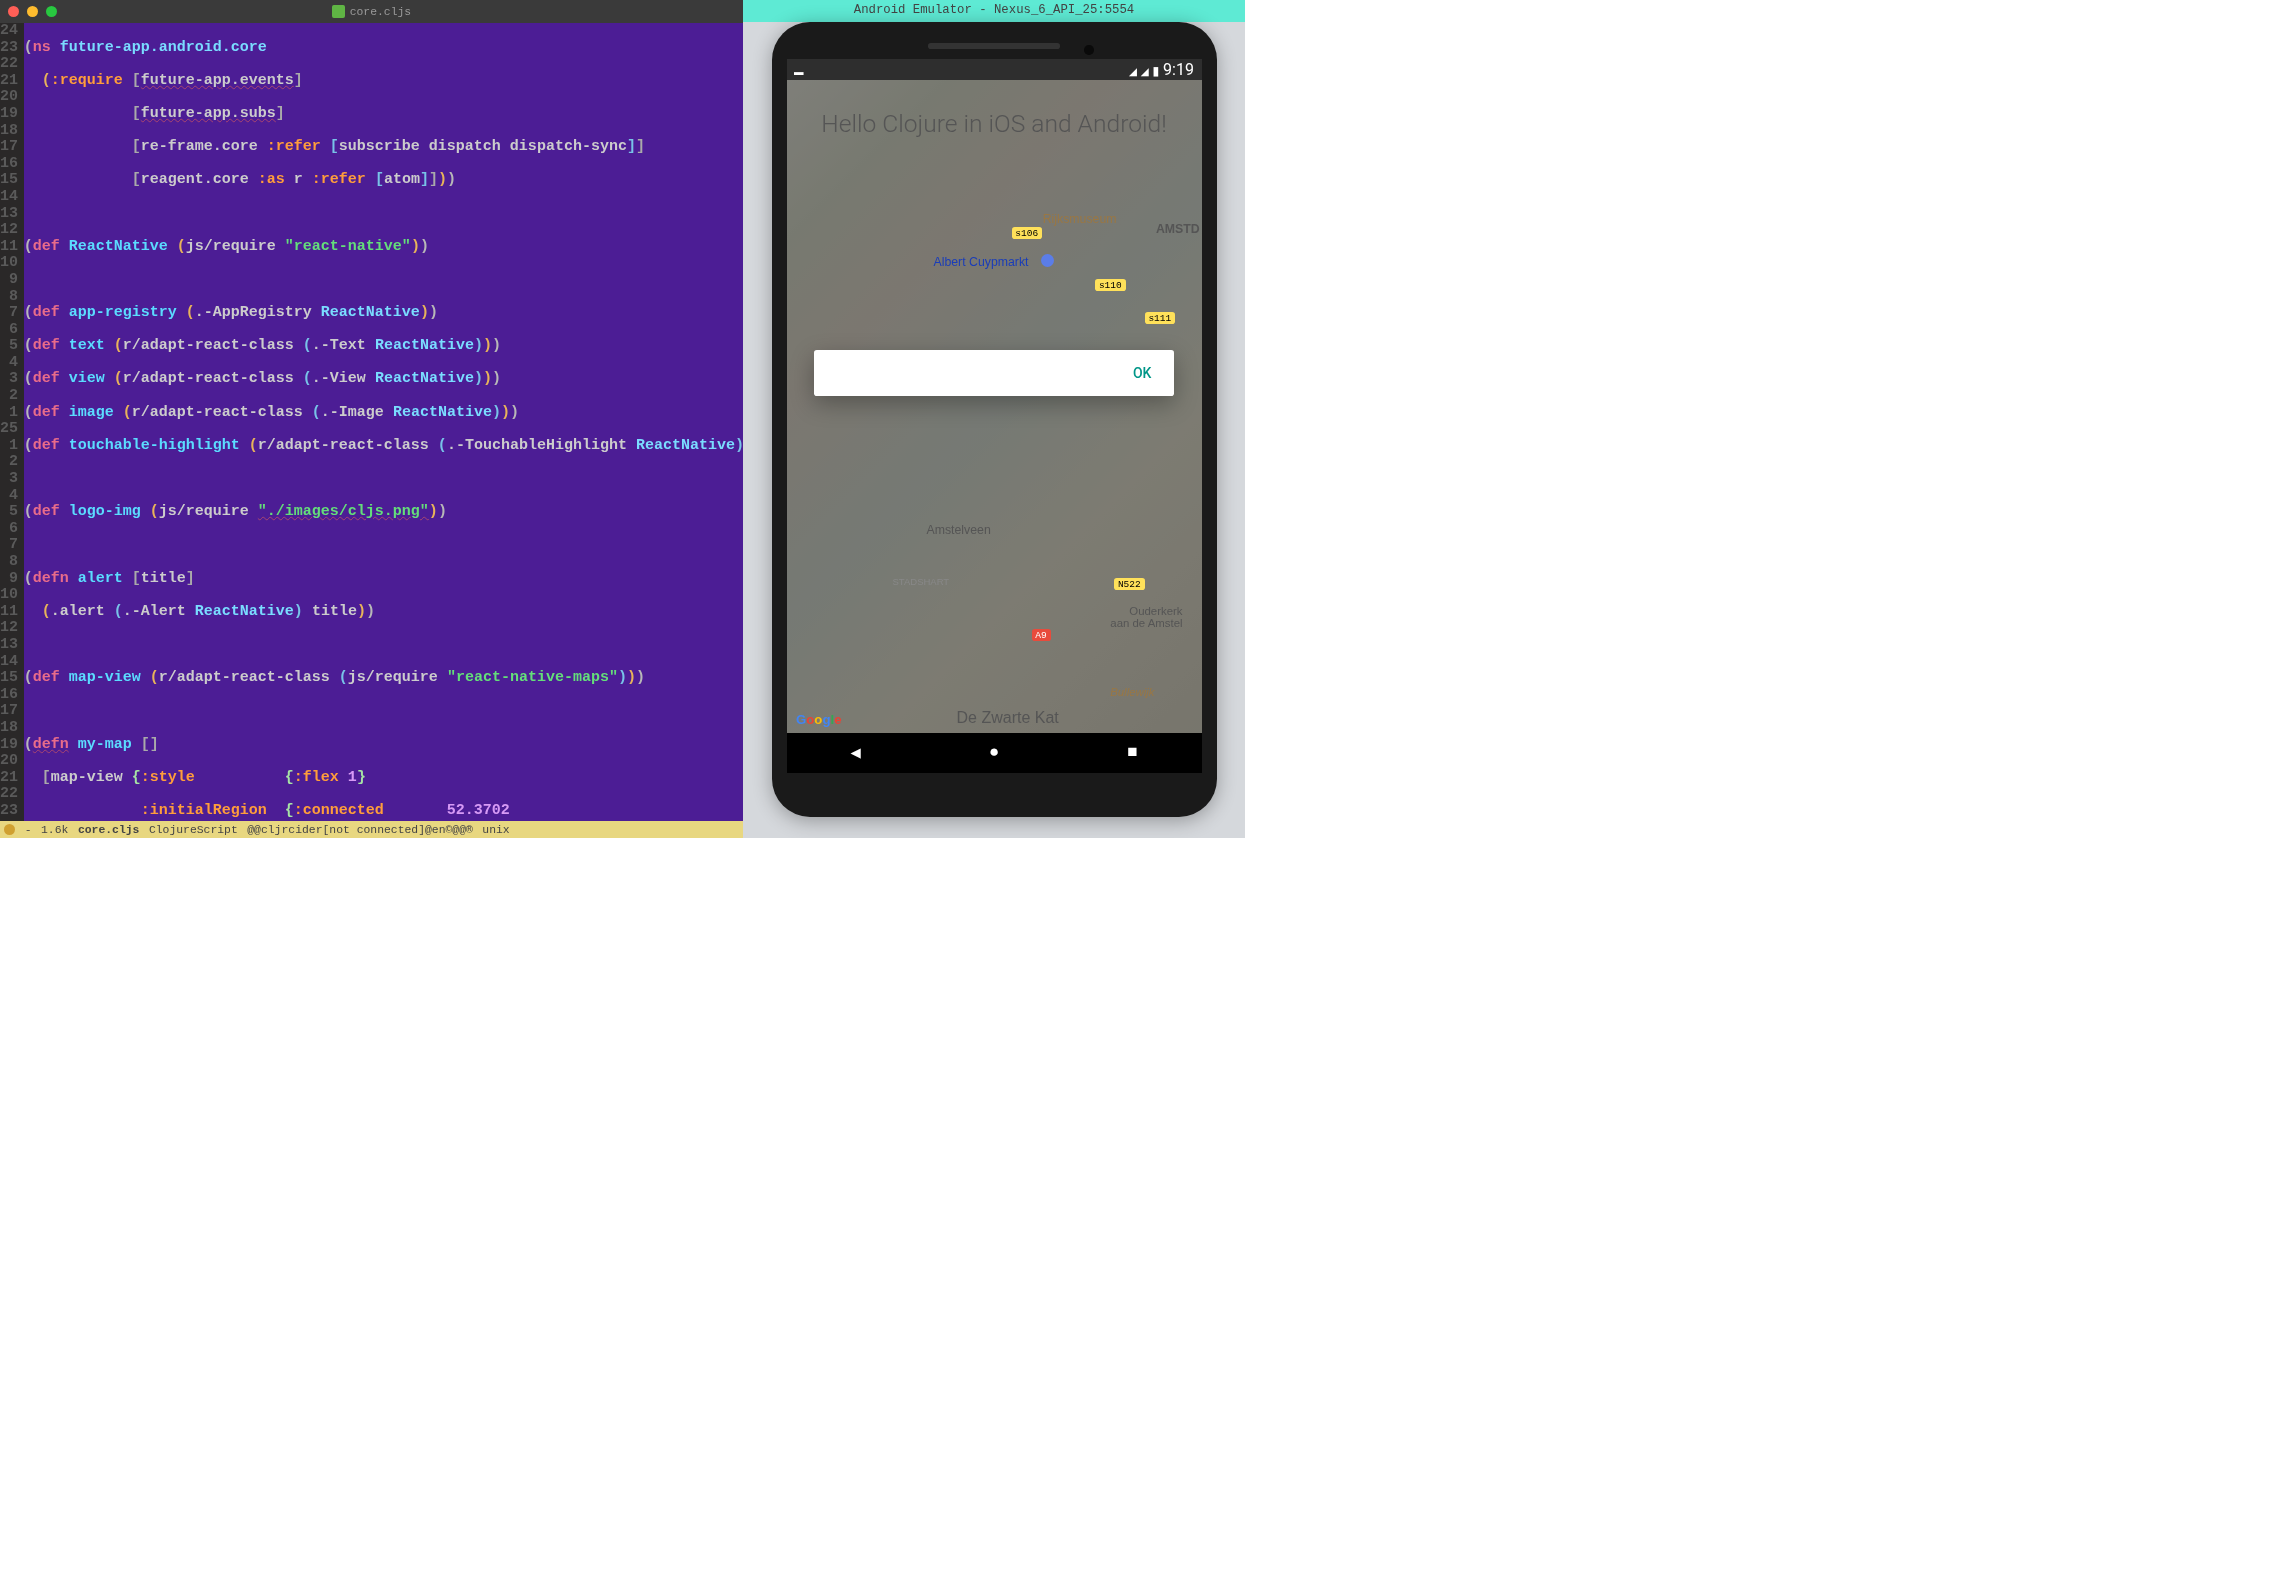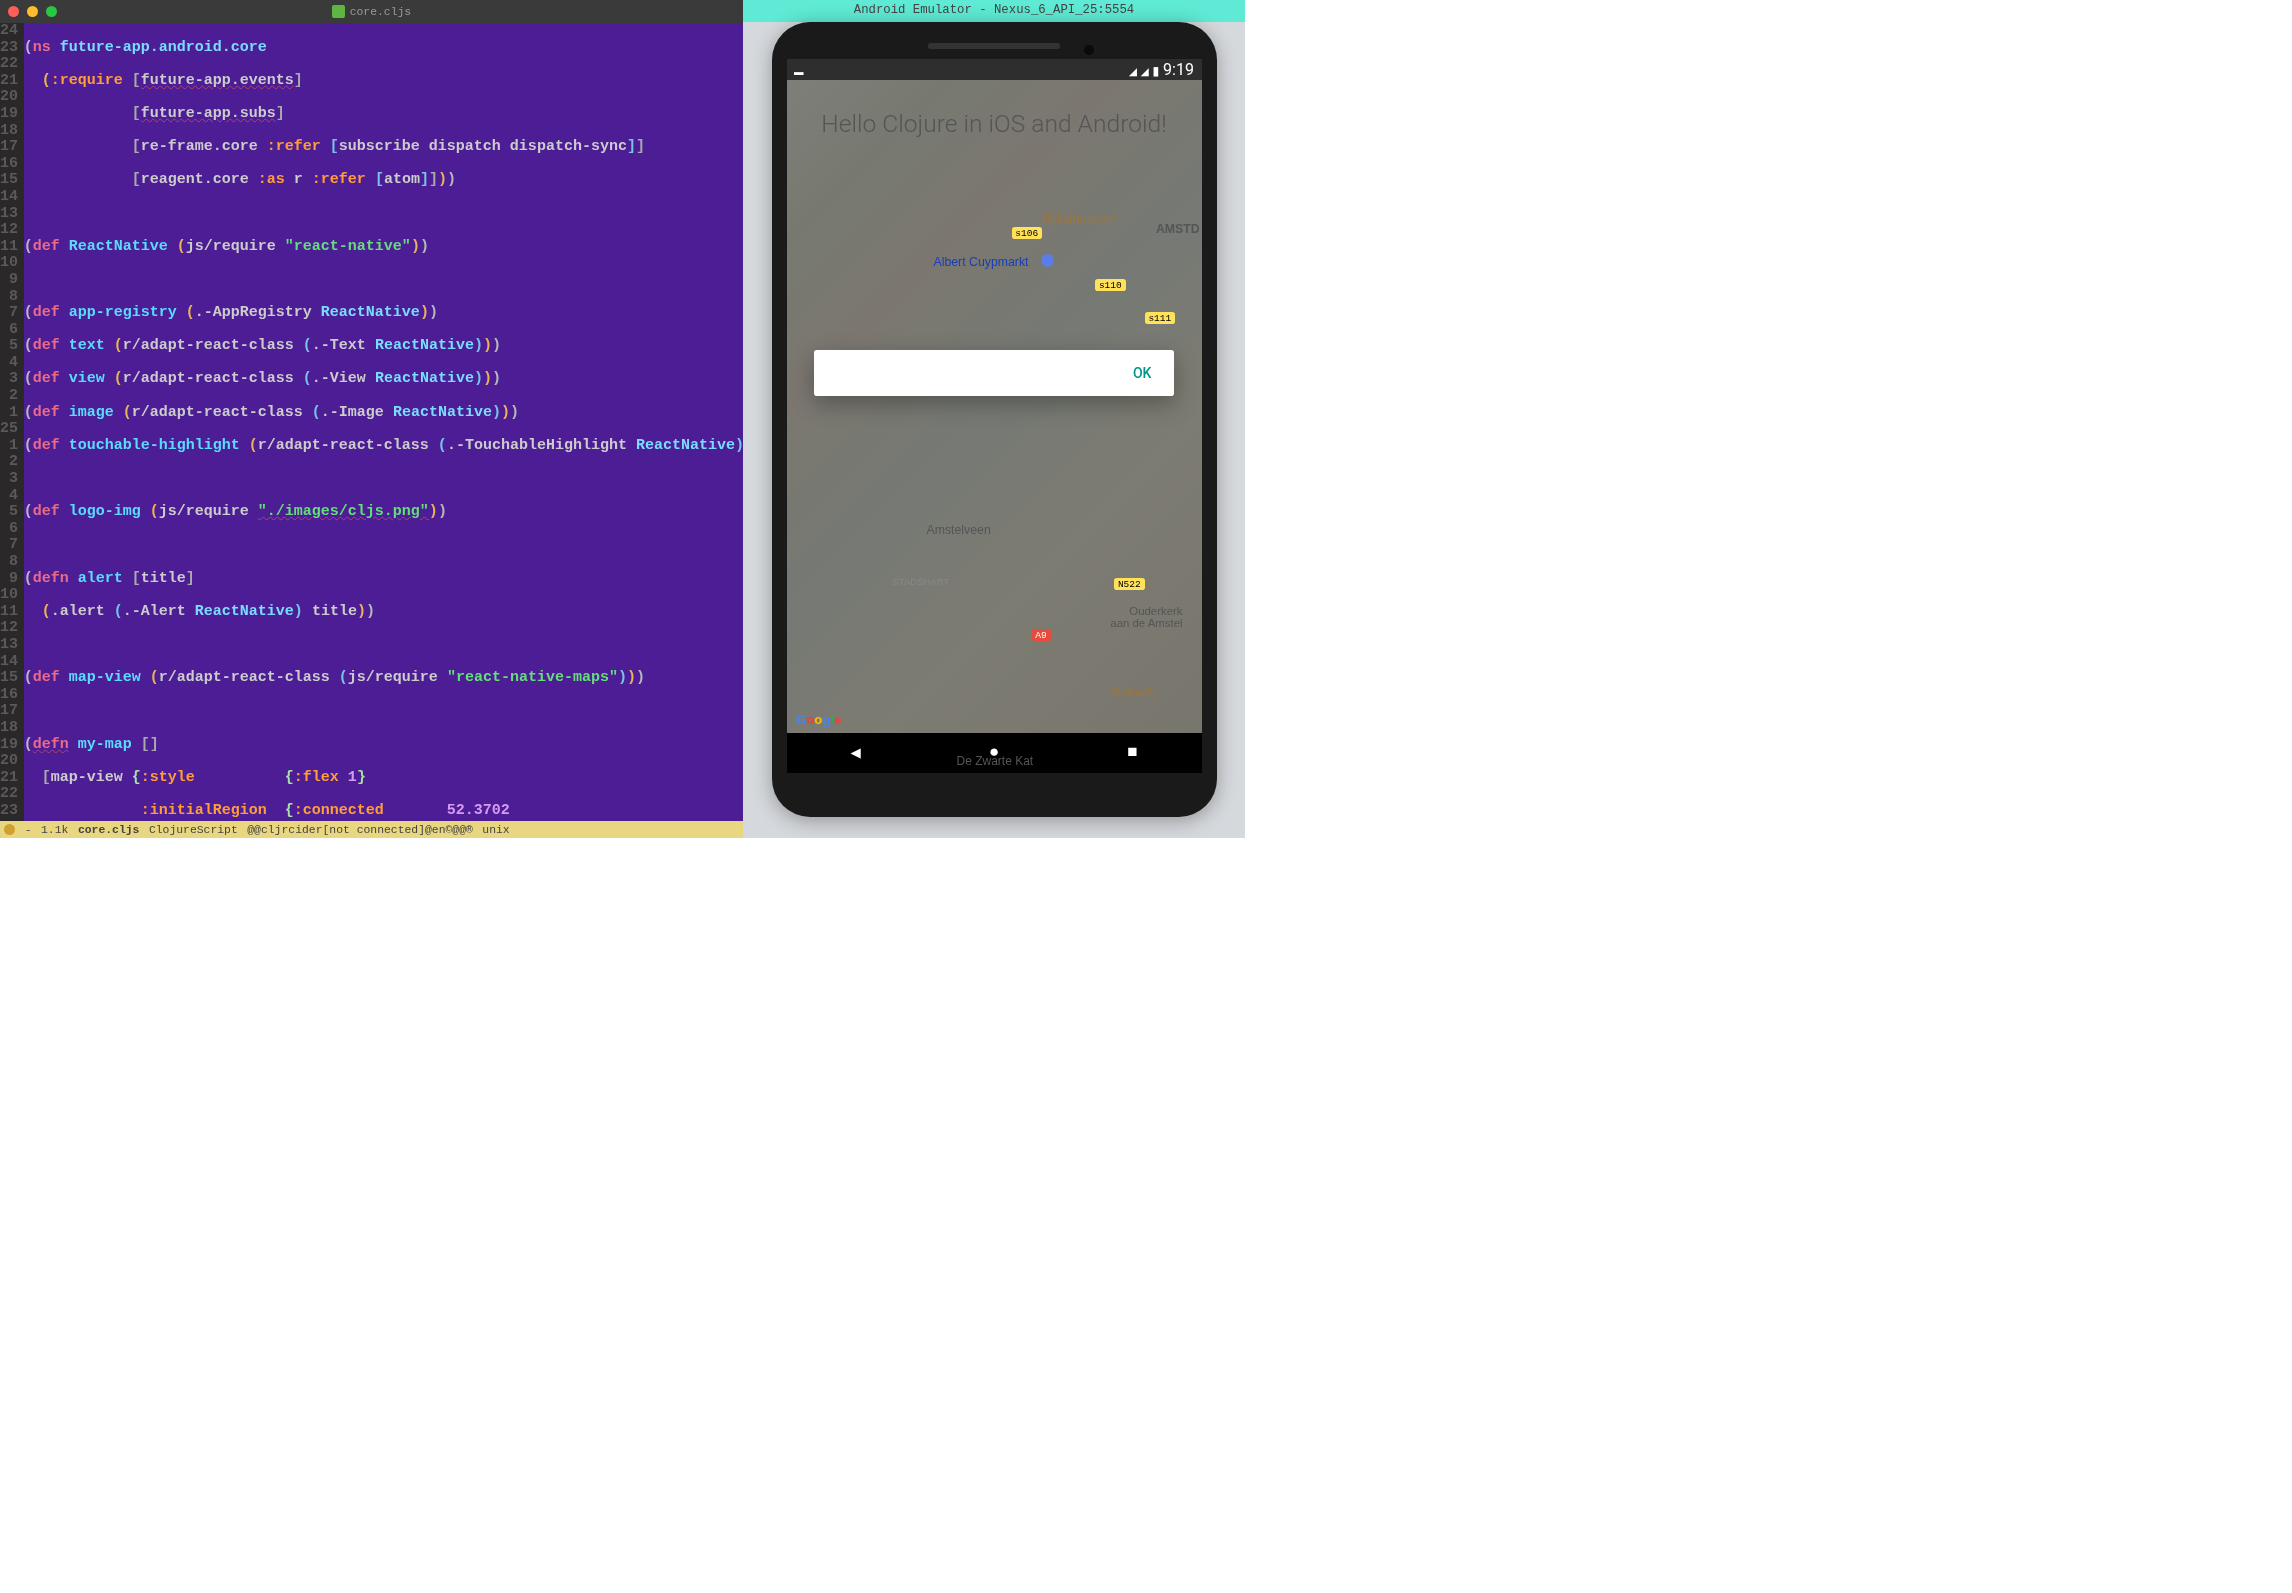--- a/index.html
+++ b/index.html
@@ -249,21 +249,21 @@
       z-index: 1;
     }
     
     .poi-rijks { top: 132px; right: 85px; font-size: 12.3px; color: #997744; }
     .poi-amstd { top: 142px; right: 1.9px; font-size: 12.3px; font-weight: bold; color: #555;}
     .poi-cuyp { top: 175px; left: 147px; font-size: 12.3px; color: #1a3db8; }
     .poi-cuyp-dot { top: 174px; left: 254px; width: 13.2px; height: 13.2px; border-radius: 50%; background: #5b7de8; }
     .poi-amstel { top: 443px; left: 140px; font-size: 12.3px; color: #555; }
     .poi-stadshart { top: 496px; left: 106px; font-size: 9.5px; color: #888; }
     .poi-ouderk { top: 525px; right: 19px; font-size: 11.4px; text-align: right; color: #555; }
-    .poi-zwarte { top: 629px; left: 170px; font-size: 12px; color: #555; margin-top: 45px; }
+    .poi-zwarte { top: 629px; left: 170px; font-size: 16px; color: #555; }
     .poi-bullewijk { top: 606px; right: 47px; font-size: 11.4px; color: #997744; font-style: italic; }
     .poi-google { bottom: 5.7px; left: 9.5px; font-size: 13.2px; font-weight: bold; }
     .poi-google span:nth-child(1){color:#4285f4}
     .poi-google span:nth-child(2){color:#ea4335}
     .poi-google span:nth-child(3){color:#fbbc05}
     .poi-google span:nth-child(4){color:#4285f4}
     .poi-google span:nth-child(5){color:#34a853}
     .poi-google span:nth-child(6){color:#ea4335}
     
     .road-pill {
@@ -448,21 +448,21 @@
 
 
 
     </div>
   </div>
 
   <div class="statusbar">
     <div class="status-left">
       <span class="status-dot"></span>
       <span class="status-seg">-</span>
-      <span class="status-seg">1.1k</span>
+      <span class="status-seg">1.6k</span>
       <span class="status-seg" style="font-weight:bold">core.cljs</span>
       <span class="status-seg">ClojureScript</span>
       <span class="status-seg">@@cljrcider[not connected]@en©@@®</span>
       <span class="status-seg">unix</span>
     </div>
   </div>
 </div>
 
 <div class="emulator-panel">
   <div class="emulator-title">Android Emulator - Nexus_6_API_25:5554</div>

